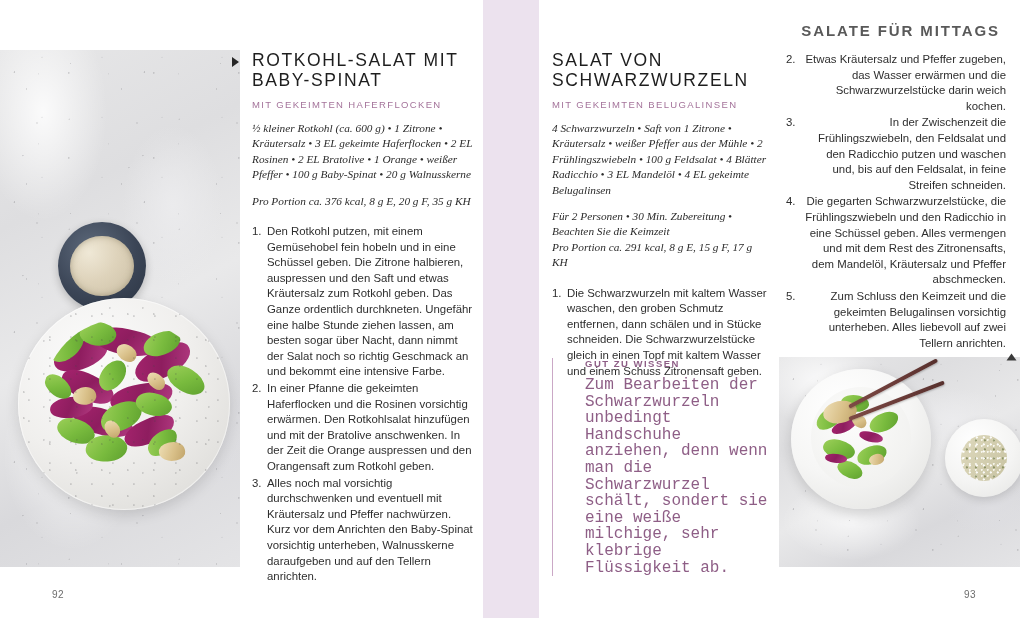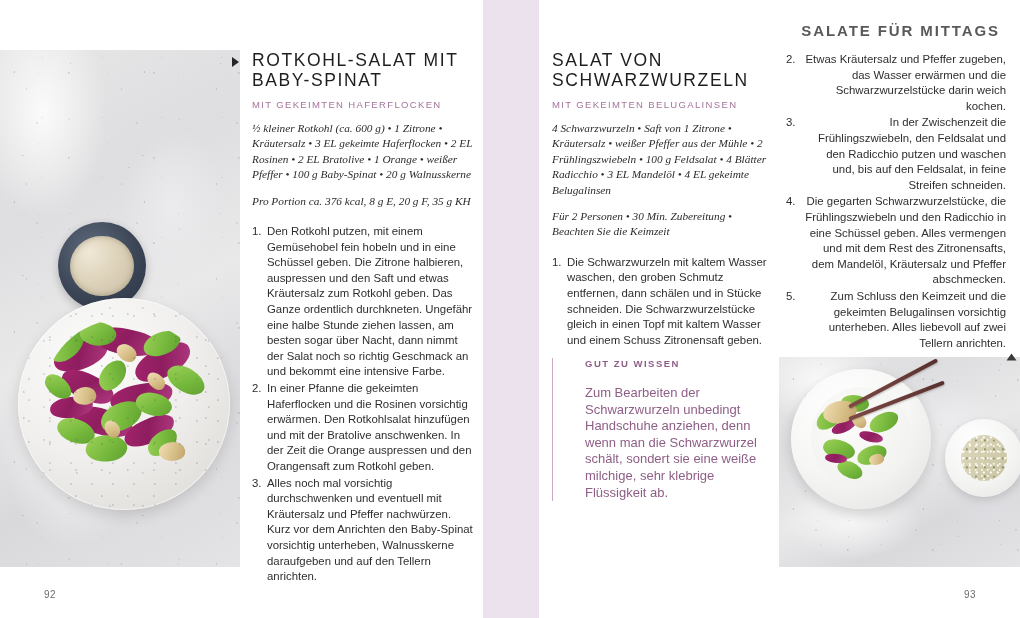--- a/index.html
+++ b/index.html
@@ -21,21 +21,21 @@
   .running-head {
     position:absolute; right:20px; top:22px;
     font-size:15px; letter-spacing:1.9px;
     color:#595959; font-weight:700;
     text-transform:uppercase;
     white-space:nowrap;
   }
 
   
   .folio { position:absolute; bottom:18px; font-size:10px; color:#6d6d6d; letter-spacing:.5px; }
-  .folio-left  { left:44px; }
+  .folio-left  { left:52px; }
   .folio-right { right:44px; }
 
   
   .photo { position:absolute; overflow:hidden; }
 
   .photo-left { left:0; top:50px; width:240px; height:517px; }
   .photo-right{ left:779px; top:357px; width:241px; height:210px; }
 
   
   .concrete {
@@ -211,23 +211,23 @@
   .infobox{
     position:absolute; left:552px; top:358px; width:218px;
     padding-left:32px;
     border-left:1px solid #caa8c6;
   }
   .infobox-title{
     font-size:9.5px; letter-spacing:1.5px; font-weight:700;
     color:#8e5e86; text-transform:uppercase;
   }
   .infobox-body{
-    margin-top:16px;
-    font-family:Liberation Sans, sans-serif;
-    font-size:13px; line-height:16.6px; color:#8e5e86;
+    margin-top:8px;
+    font-family:Liberation Mono, monospace;
+    font-size:16px; line-height:16.6px; color:#8e5e86;
   }
   .infobox-body p{ margin:0; }
 </style>
 </head>
 <body>
 
 <div class="spread">
 
   <div class="gutter"></div>
 
@@ -287,20 +287,21 @@
       <li>Alles noch mal vorsichtig durchschwenken und eventuell mit Kräutersalz und Pfeffer nachwürzen. Kurz vor dem Anrichten den Baby-Spinat vorsichtig unterheben, Walnusskerne daraufgeben und auf den Tellern anrichten.</li>
     </ol>
   </div>
 
   <div class="col col-b">
     <h1 class="recipe-title">SALAT VON SCHWARZWURZELN</h1>
     <div class="recipe-sub">MIT GEKEIMTEN BELUGALINSEN</div>
     <div class="ingredients">4 Schwarzwurzeln • Saft von 1 Zitrone • Kräutersalz • weißer Pfeffer aus der Mühle • 2 Frühlingszwiebeln • 100 g Feldsalat • 4 Blätter Radicchio • 3 EL Mandelöl • 4 EL gekeimte Belugalinsen</div>
     <div class="meta">
       <span class="line">Für 2 Personen • 30 Min. Zubereitung • Beachten Sie die Keimzeit</span>
+      <span class="line">Pro Portion ca. 291 kcal, 8 g E, 15 g F, 17 g KH</span>
     </div>
     <ol class="steps">
       <li>Die Schwarzwurzeln mit kaltem Wasser waschen, den groben Schmutz entfernen, dann schälen und in Stücke schneiden. Die Schwarzwurzelstücke gleich in einen Topf mit kaltem Wasser und einem Schuss Zitronensaft geben.</li>
     </ol>
   </div>
 
   <div class="col col-c">
     <ol class="steps cont" start="2" style="counter-reset:step 1;">
       <li>Etwas Kräutersalz und Pfeffer zugeben, das Wasser erwärmen und die Schwarzwurzelstücke darin weich kochen.</li>
       <li>In der Zwischenzeit die Frühlingszwiebeln, den Feldsalat und den Radicchio putzen und waschen und, bis auf den Feldsalat, in feine Streifen schneiden.</li>

